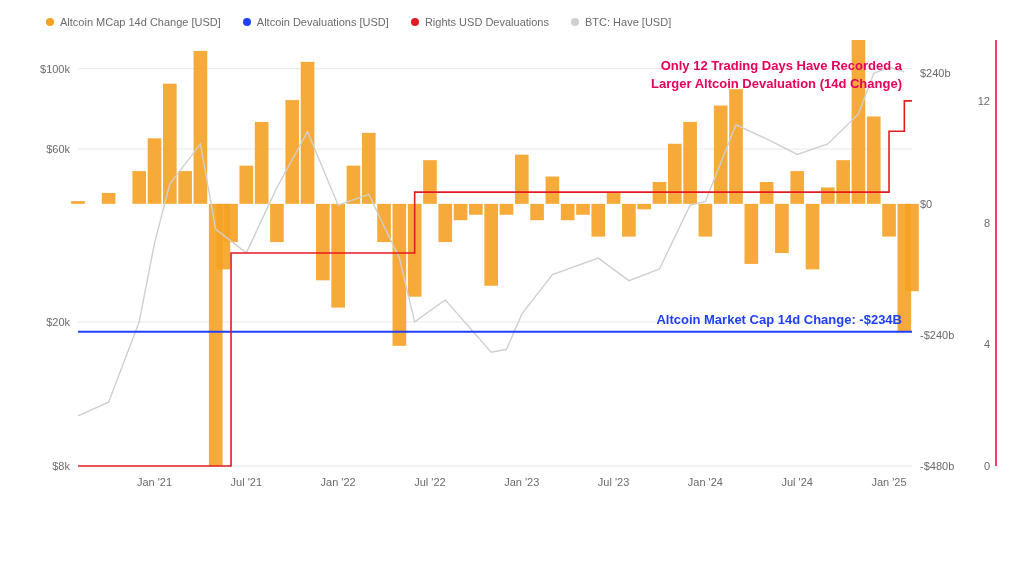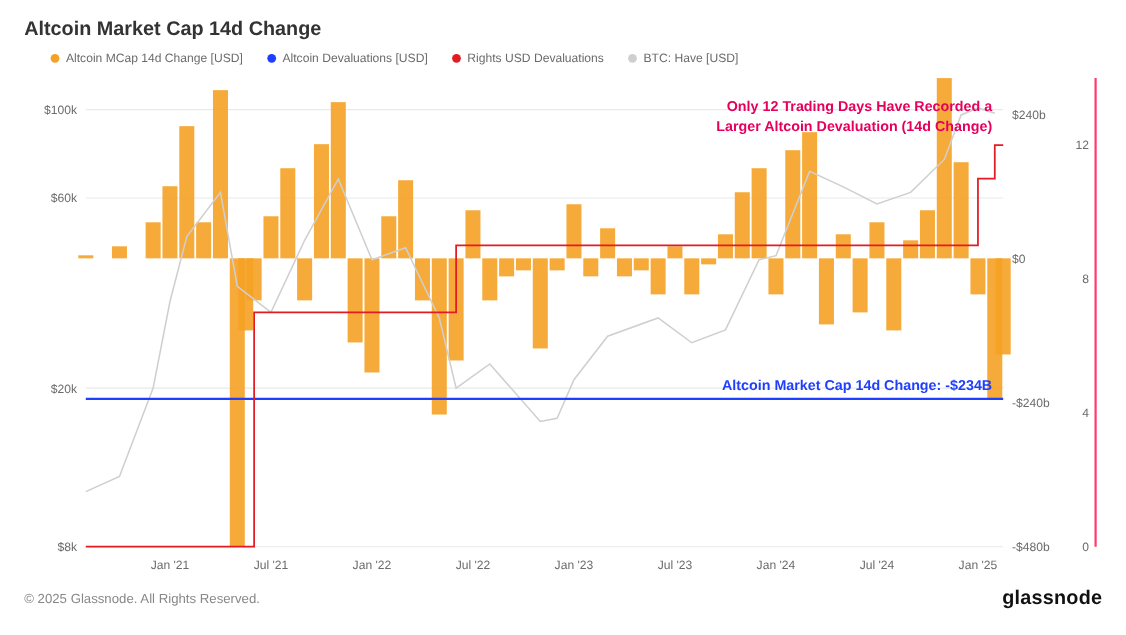--- a/index.html
+++ b/index.html
@@ -15,21 +15,20 @@
   .brand { font-size: 18px; font-weight: 600; color: #111; letter-spacing: 0.2px; }
   .axis text { font-size: 11px; fill: #6b6b6b; }
   .grid line { stroke: #e9e9e9; stroke-width: 1; }
   .ann-red { font-size: 13px; font-weight: 700; fill: #e6005c; }
   .ann-blue { font-size: 13px; font-weight: 700; fill: #1f3fff; }
 </style>
 </head>
 <body>
 
 <div class="page">
-  <div class="title">Altcoin Market Cap 14d Change</div>
 
   <div class="legend">
     <span class="leg-item">
       <span class="dot" style="background:#f5a123"></span>
       <span>Altcoin MCap 14d Change [USD]</span>
     </span>
     <span class="leg-item">
       <span class="dot" style="background:#1f3fff"></span>
       <span>Altcoin Devaluations [USD]</span>
     </span>
@@ -142,17 +141,13 @@
           <text x="867.0458715596335" y="456" text-anchor="middle">Jan '25</text>
         </g>
       <g id="annotations">
         <text id="ann-r1" class="ann-red" text-anchor="end" x="880" y="40">Only 12 Trading Days Have Recorded a</text>
         <text id="ann-r2" class="ann-red" text-anchor="end" x="880" y="58">Larger Altcoin Devaluation (14d Change)</text>
         <text id="ann-b" class="ann-blue" text-anchor="end" x="880" y="293.6461538461538">Altcoin Market Cap 14d Change: -$234B</text>
       </g>
     </svg>
   </div>
 
-  <div class="footer">
-    <span>© 2025 Glassnode. All Rights Reserved.</span>
-    <span class="brand">glassnode</span>
-  </div>
 </div>
 
 </body></html>

